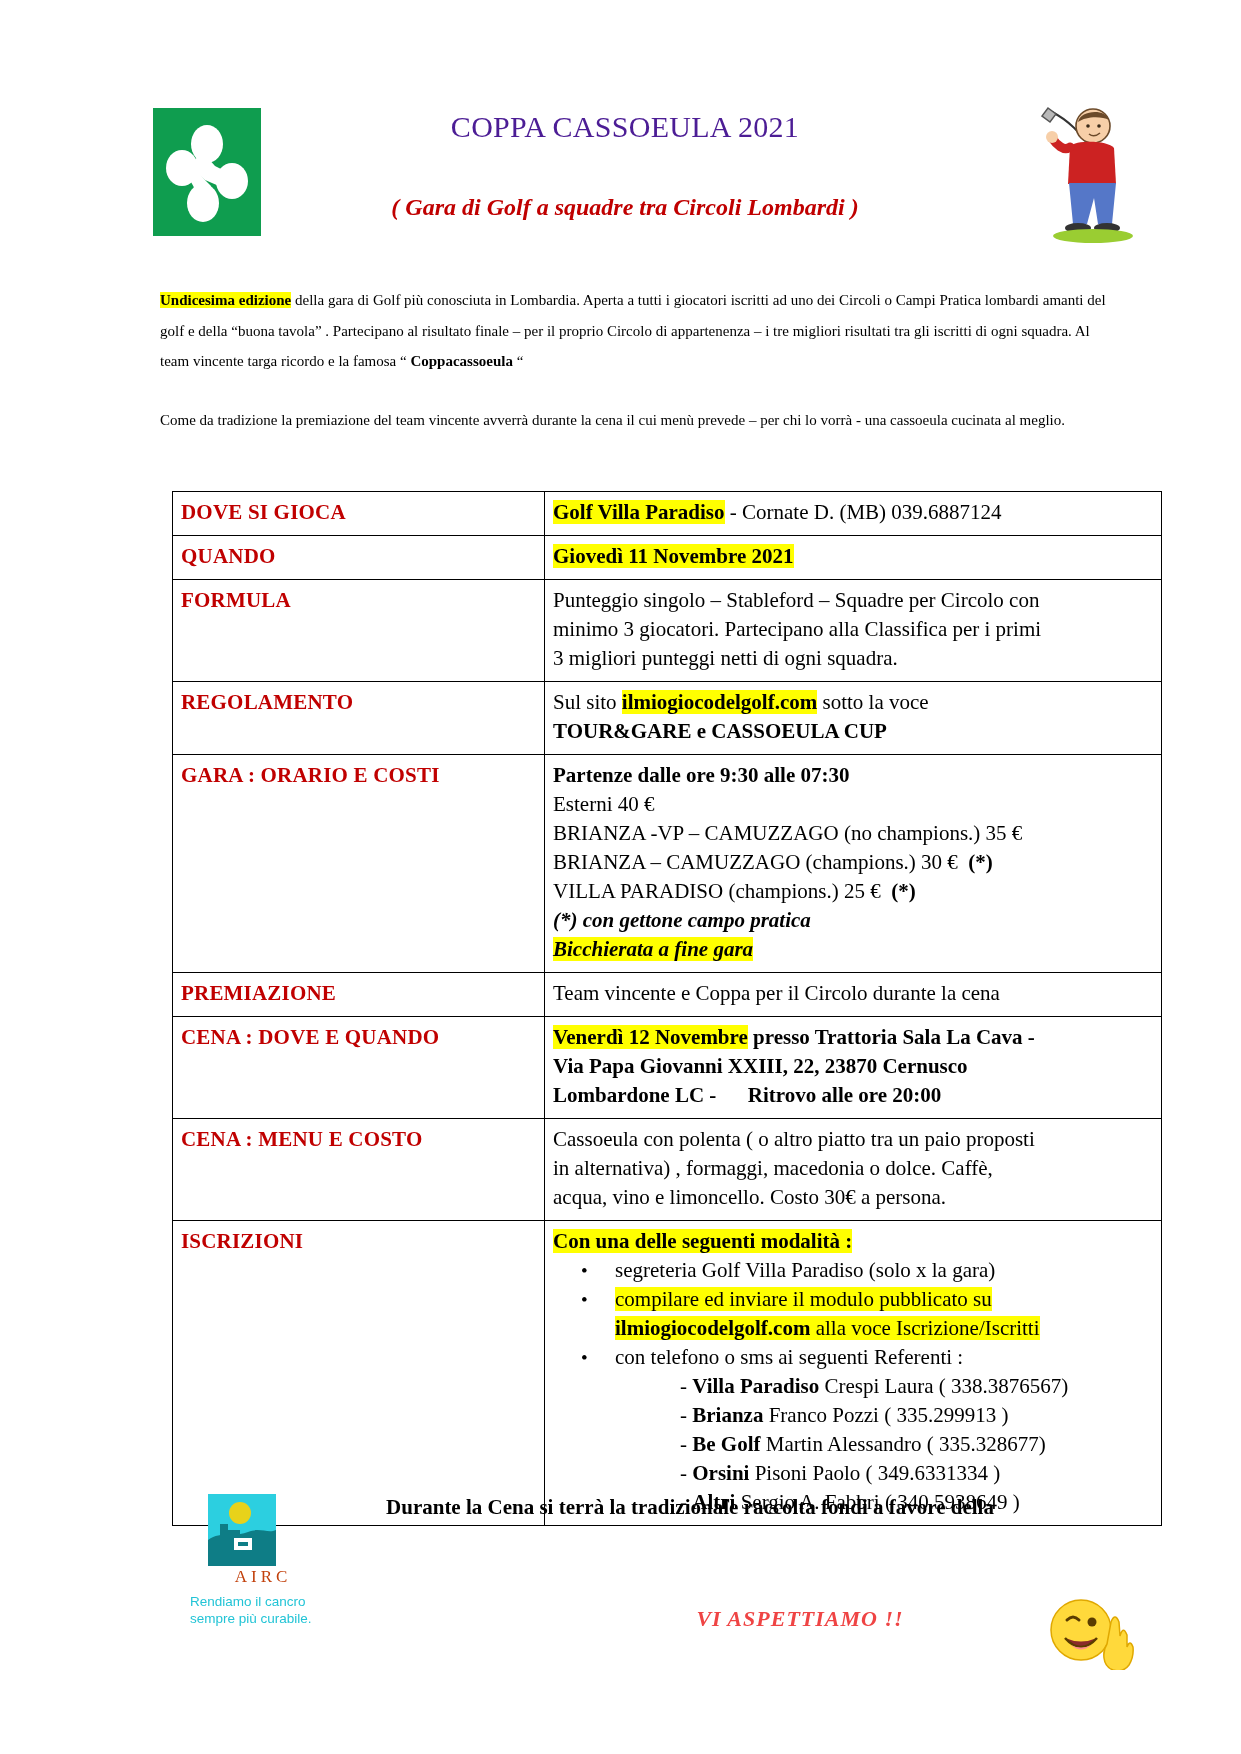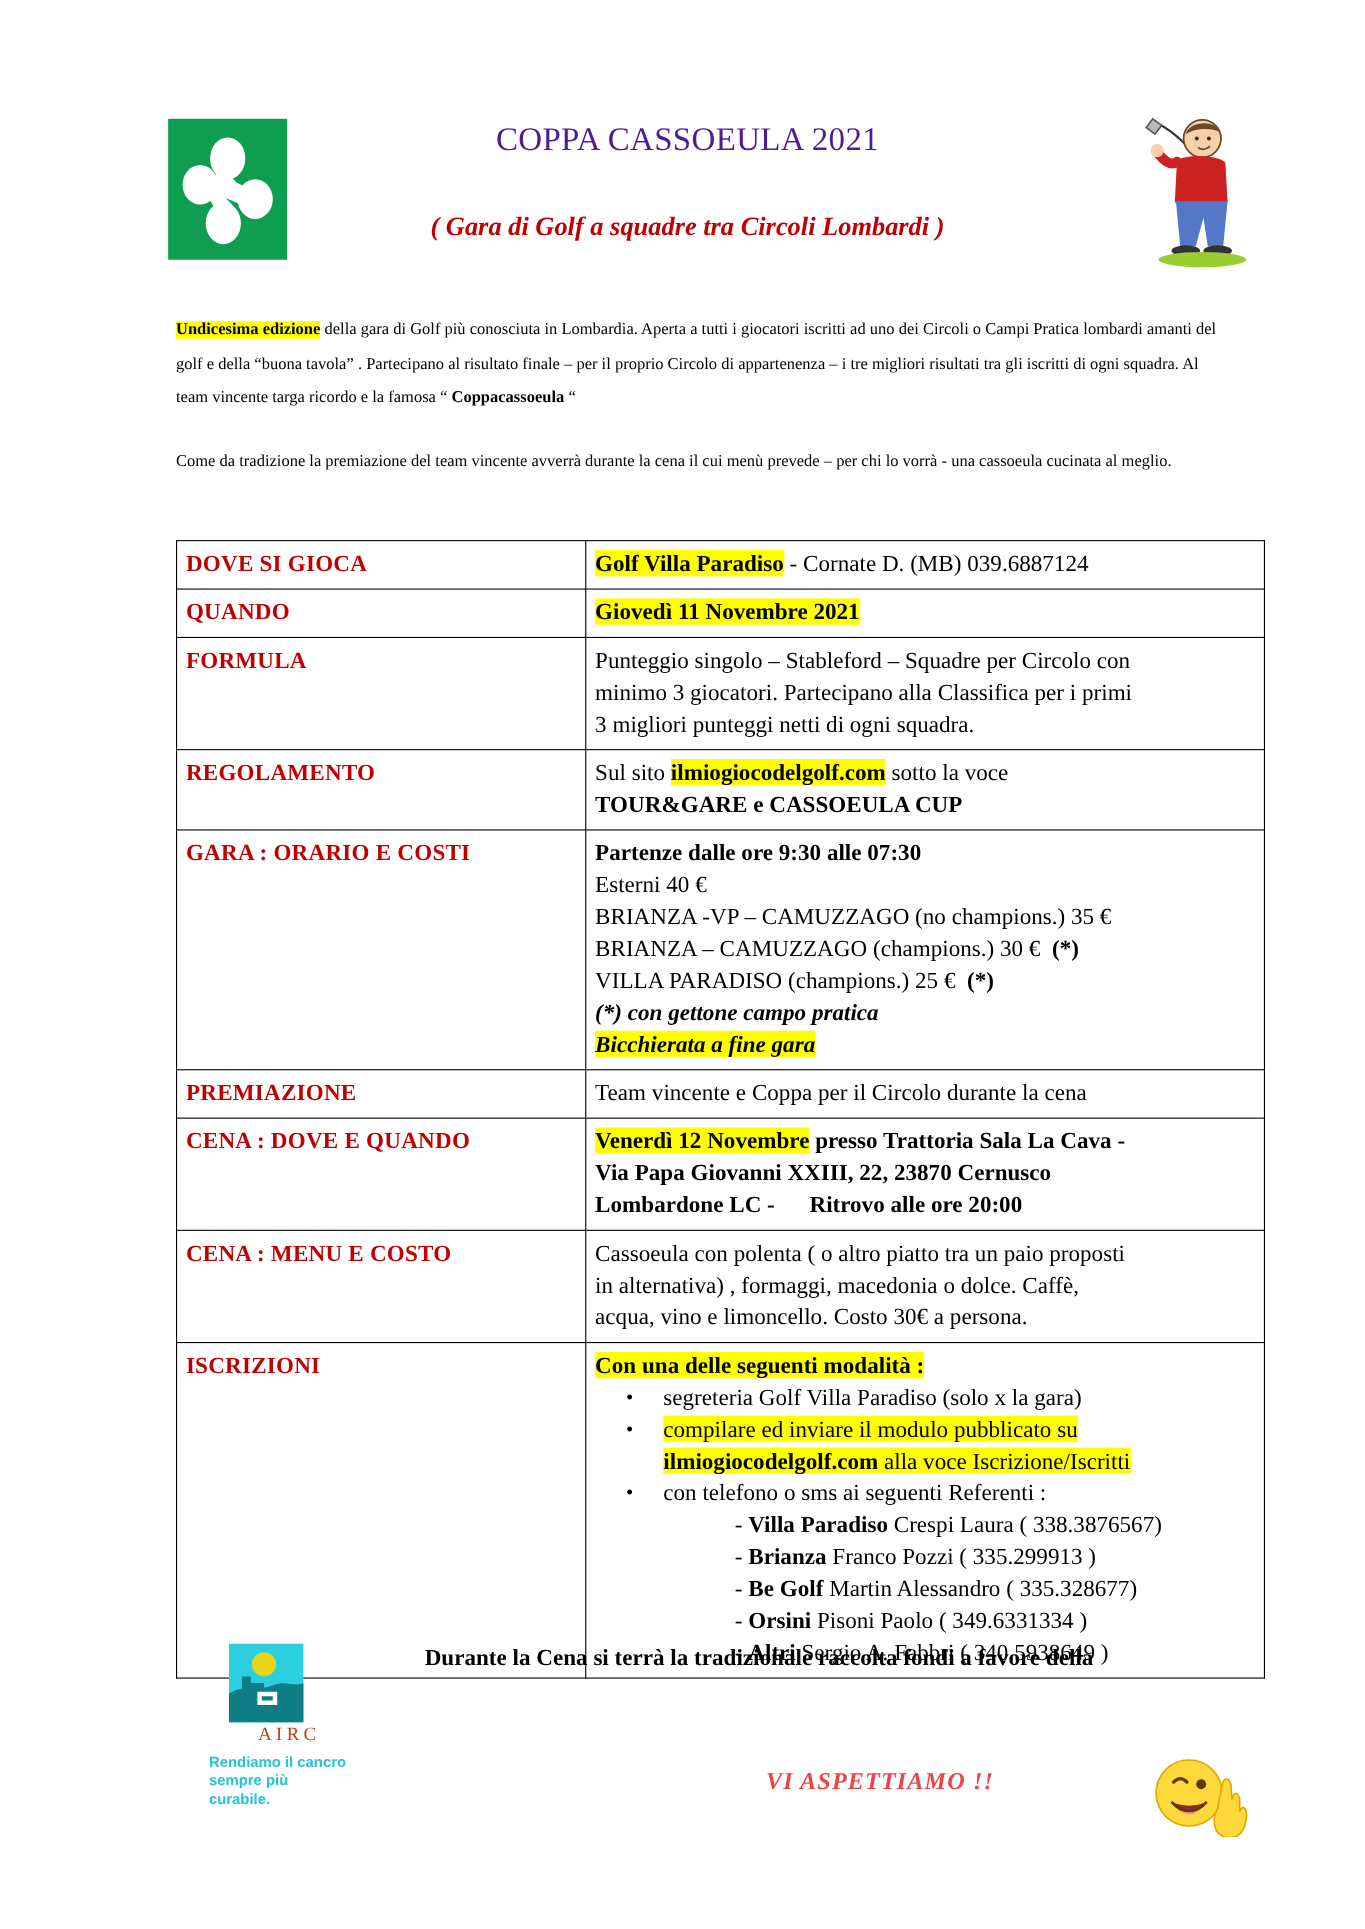--- a/index.html
+++ b/index.html
@@ -75,21 +75,21 @@
     line-height: 30.5px;
   }
   .intro p { margin: 0; }
   .intro .para2 { margin-top: 28px; }
   .hl { background: #ffff00; }
   .b { font-weight: bold; }
   .i { font-style: italic; }
   
   table.main {
     position: absolute;
-    left: 160px;
+    left: 172px;
     top: 491px;
     width: 955px;
     border-collapse: collapse;
     table-layout: fixed;
   }
   table.main td {
     border: 1px solid #000000;
     vertical-align: top;
     padding: 6px 8px 8px 8px;
     font-size: 21px;
@@ -151,21 +151,21 @@
     font-size: 17px;
     letter-spacing: 4px;
     text-align: center;
     margin-left: 16px;
     margin-top: 1px;
   }
   .airc-tag {
     font-family: "Liberation Sans", sans-serif;
     color: #22c4d6;
     font-size: 13.5px;
-    font-weight: bold;
+    font-weight: normal;
     line-height: 17px;
     margin-top: 6px;
   }
   .footer-note {
     position: absolute;
     left: 180px;
     top: 8px;
     width: 700px;
     text-align: center;
     font-size: 21px;

